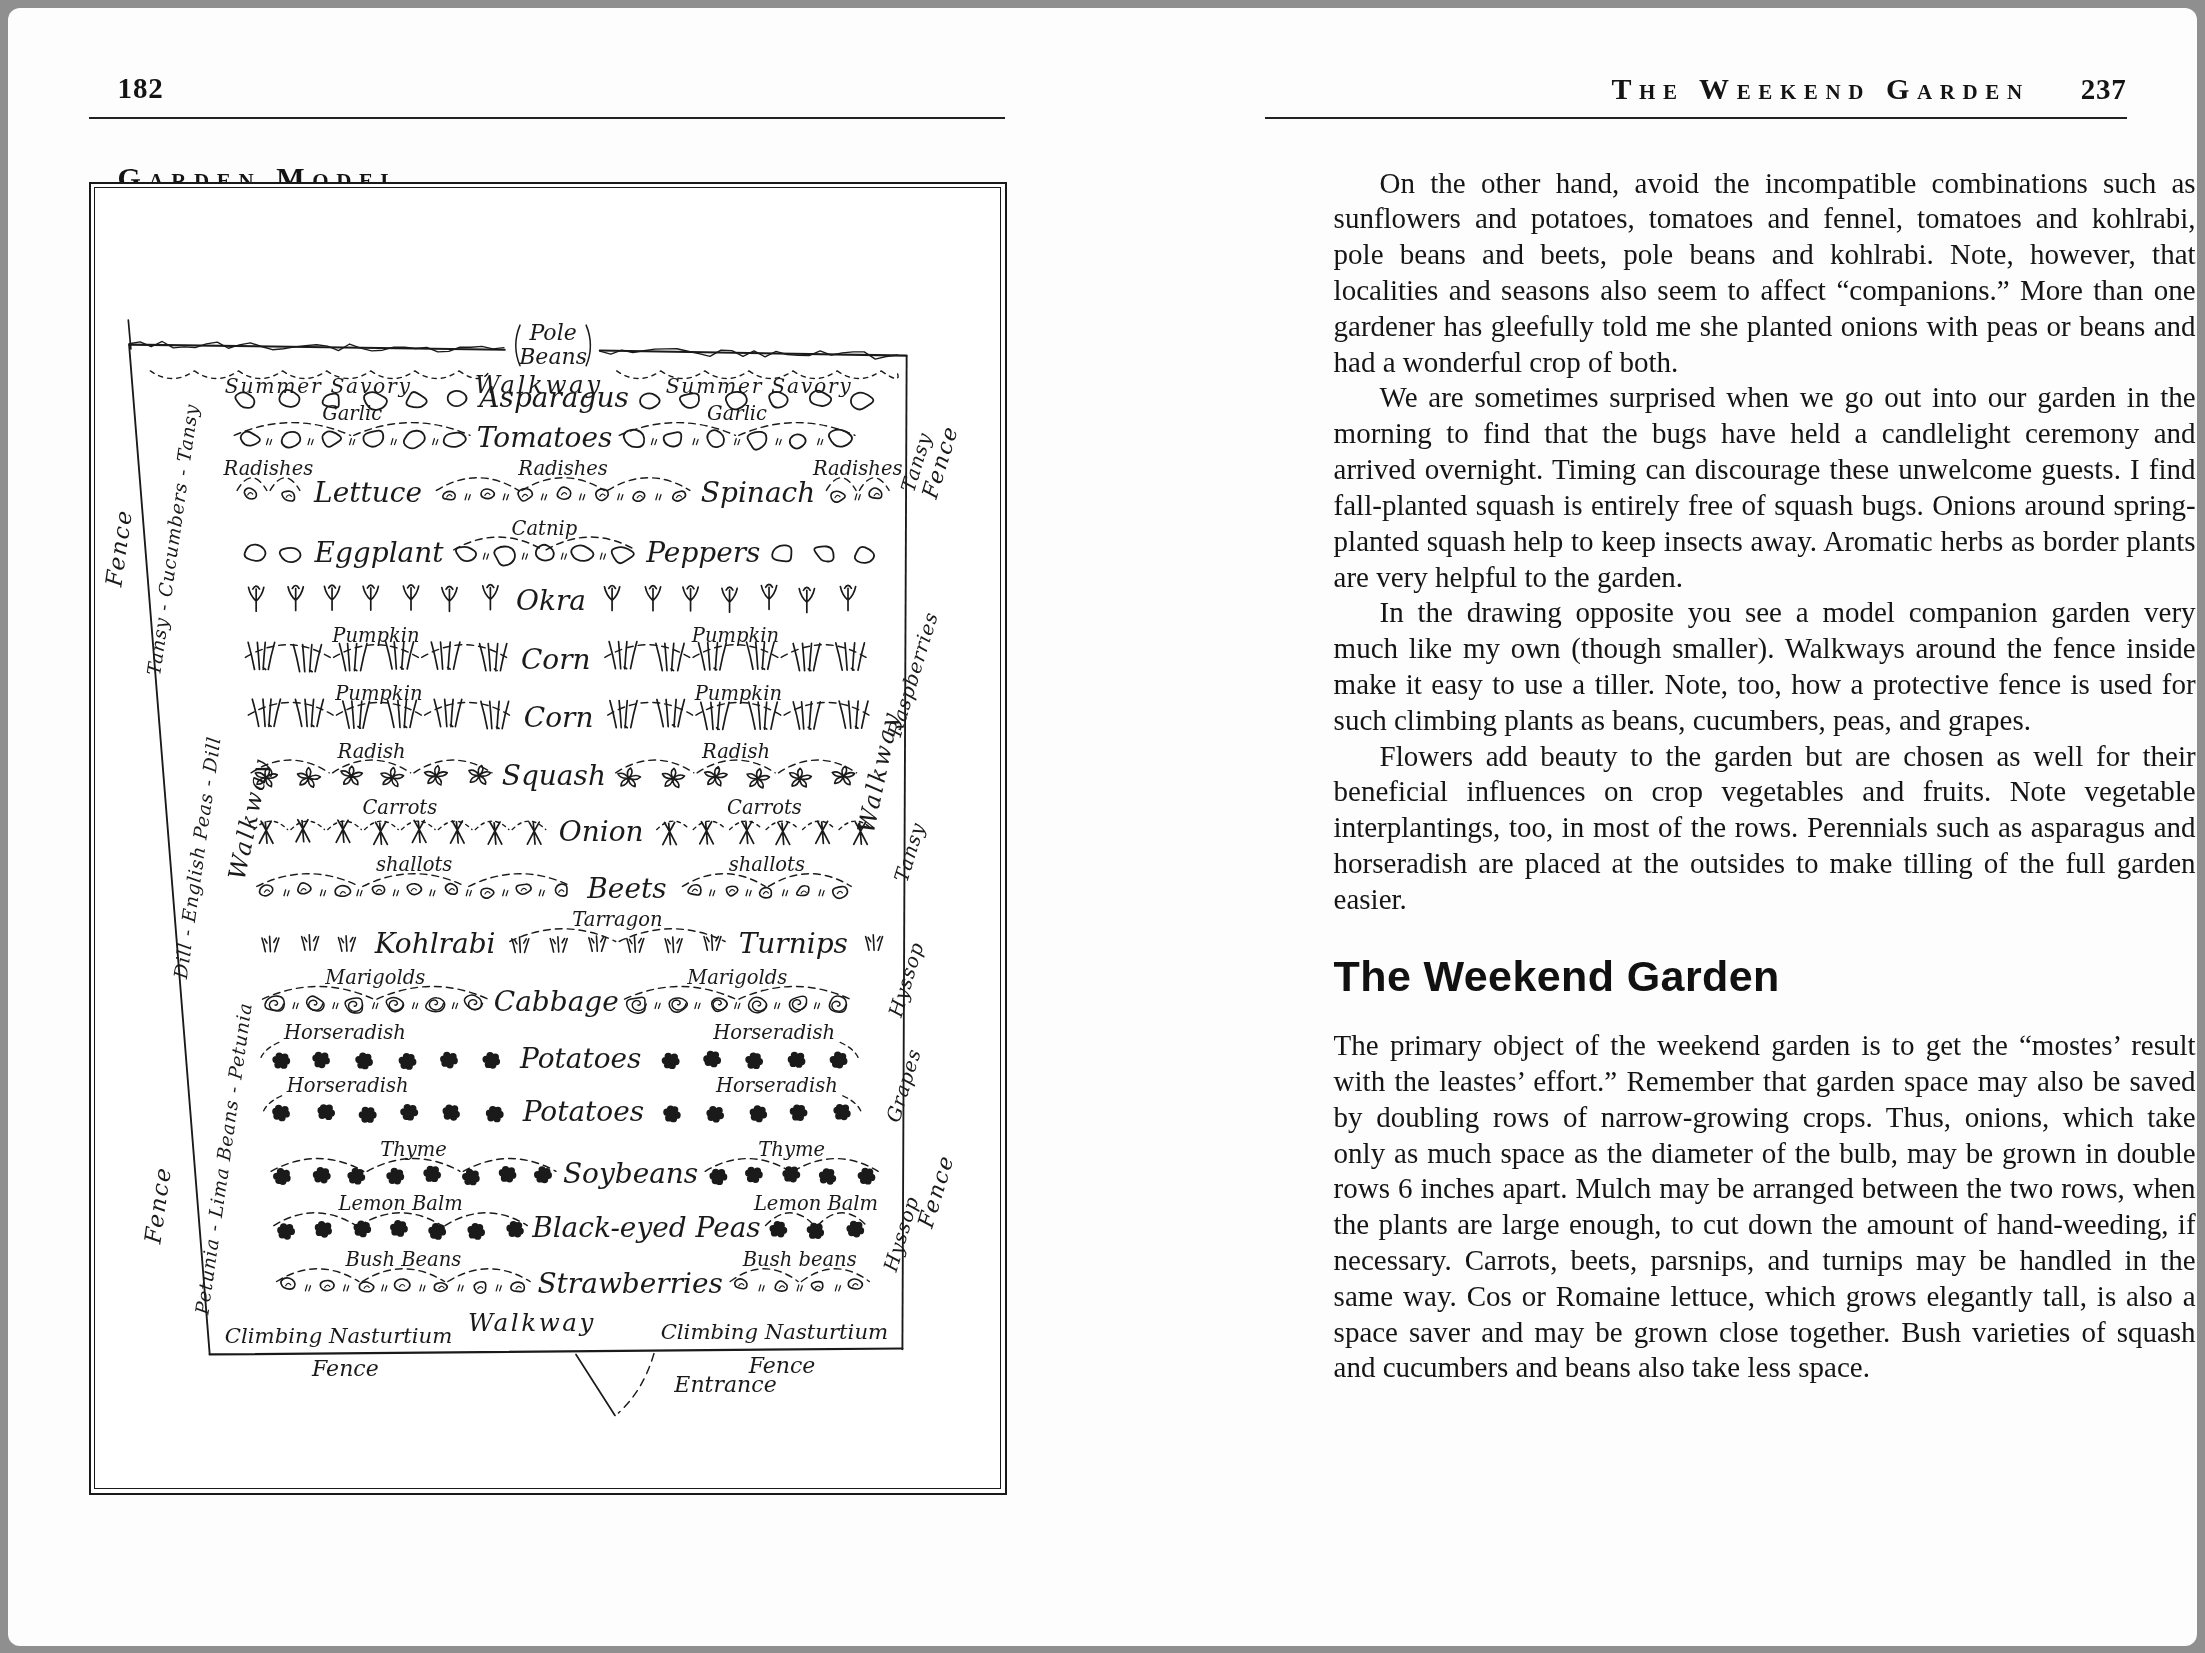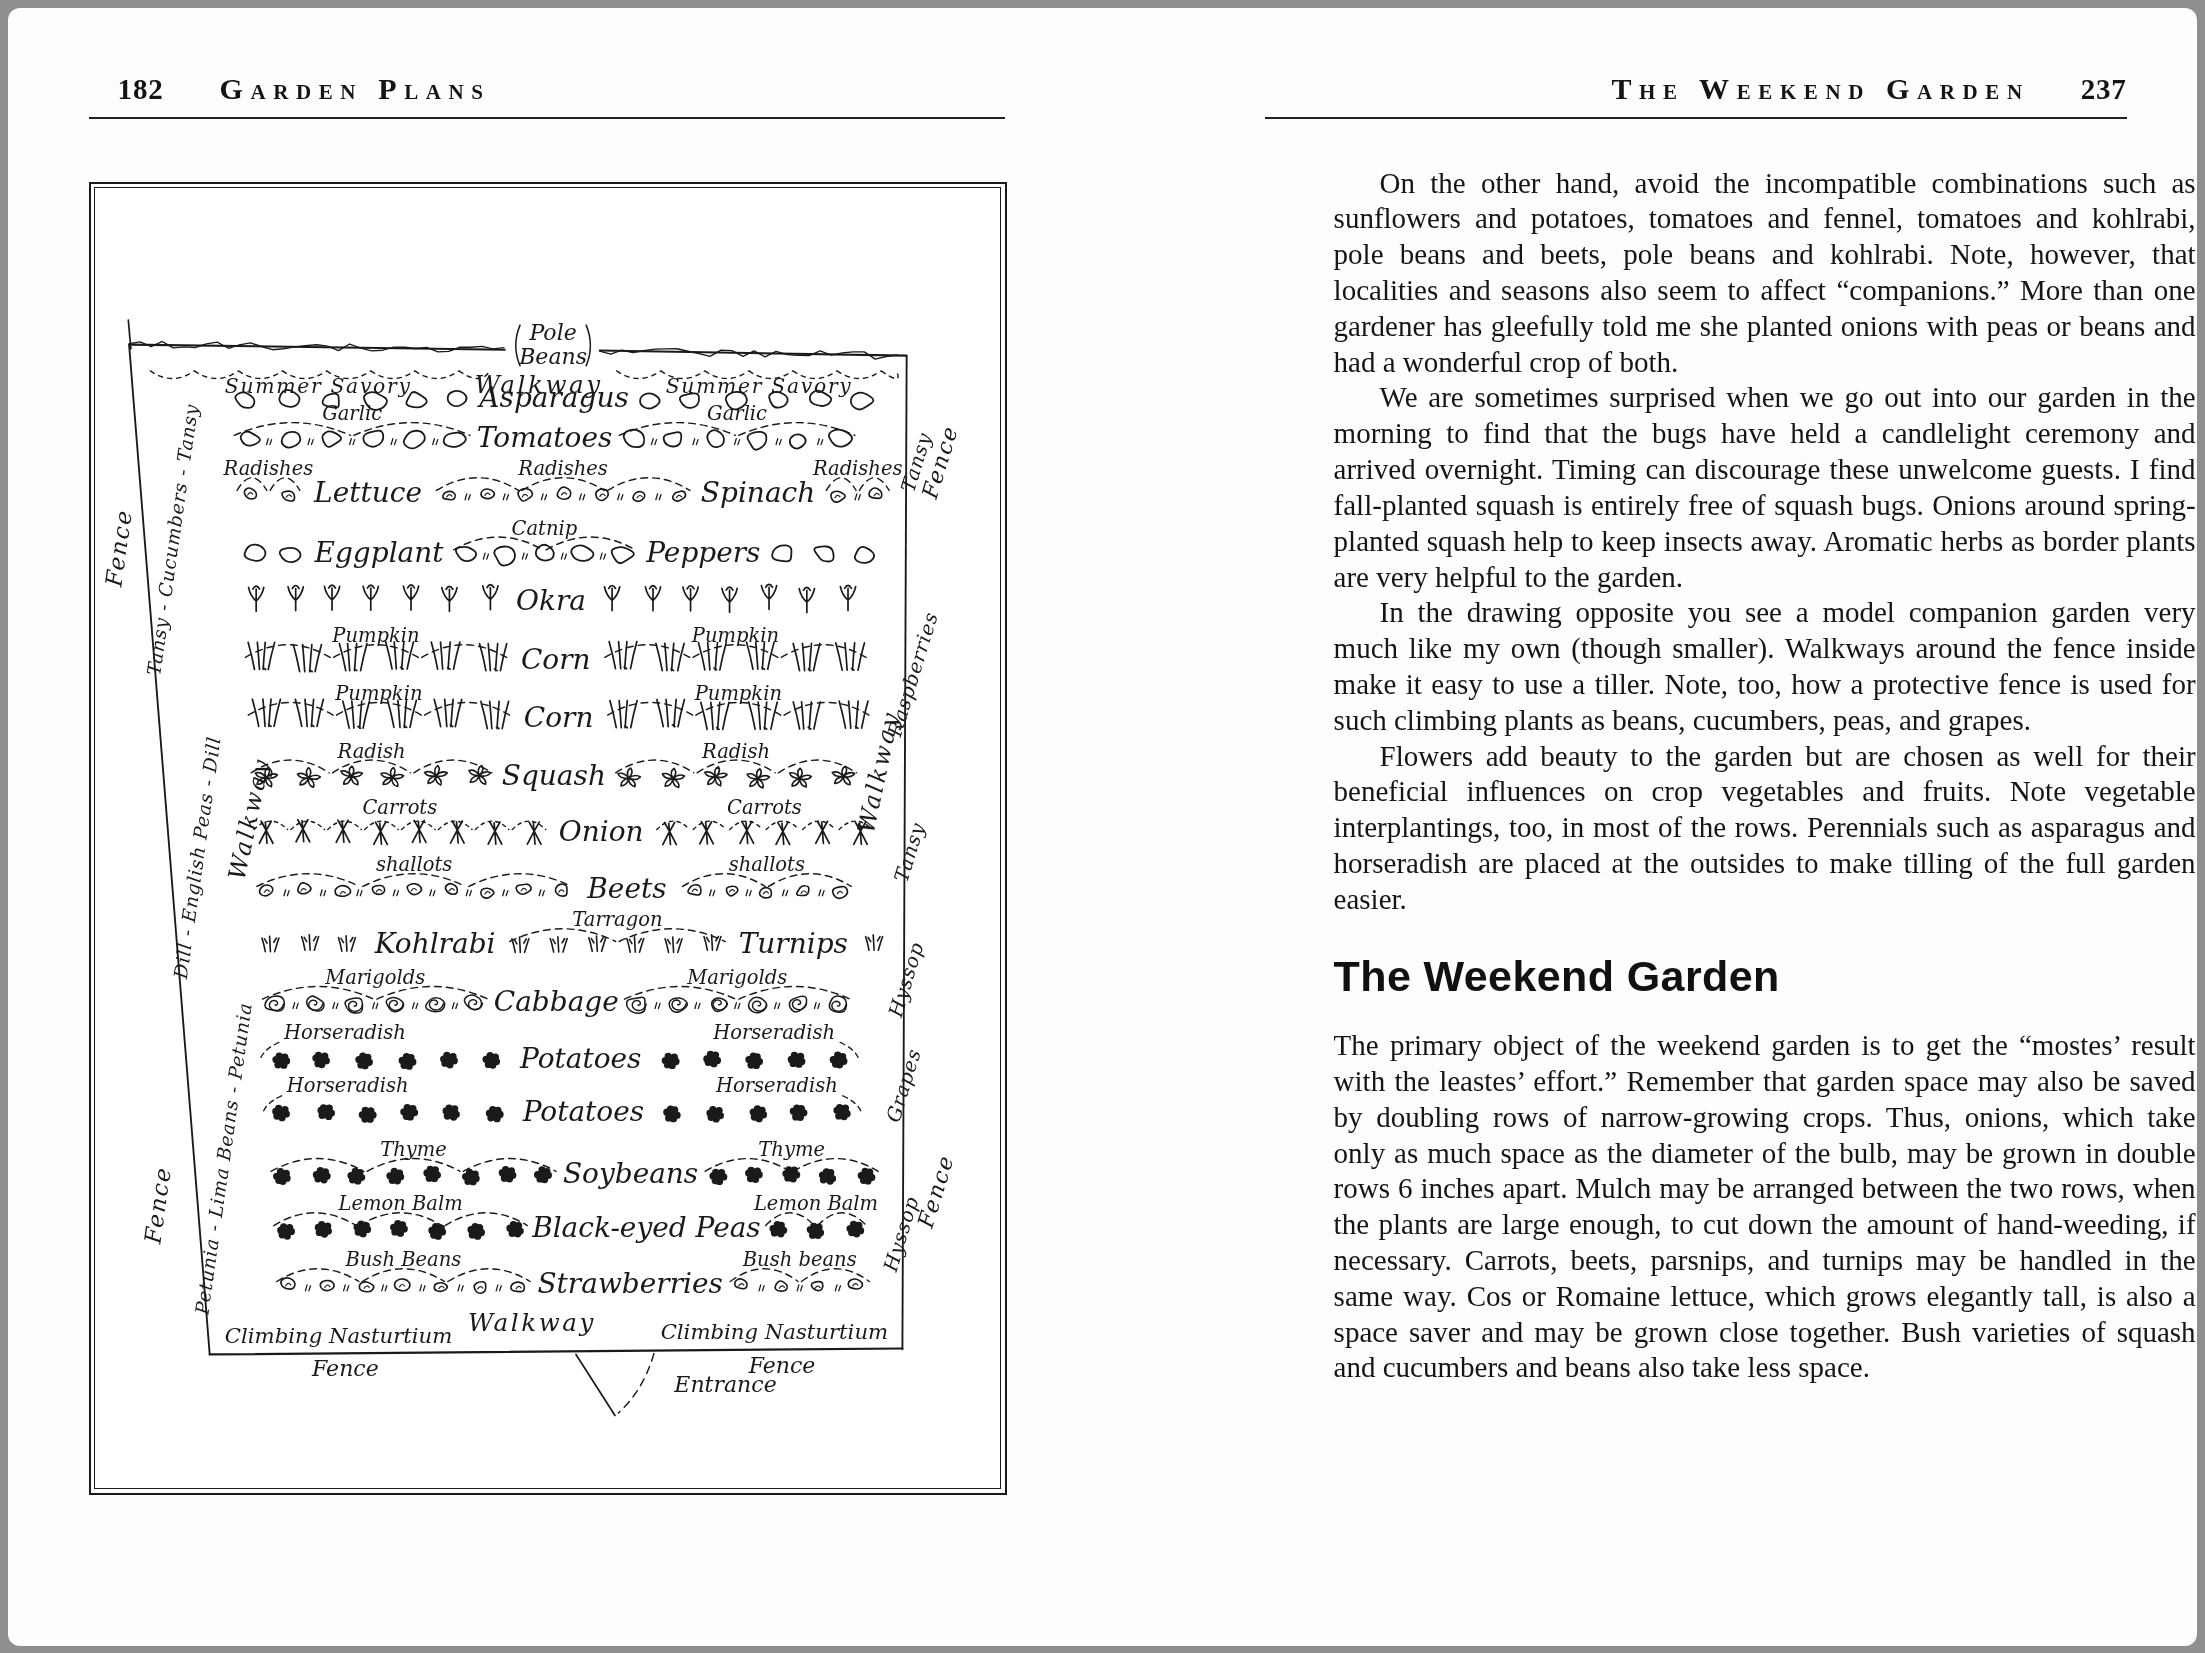--- a/index.html
+++ b/index.html
@@ -1,21 +1,21 @@
 <!DOCTYPE html>
 <html style="font-size:13.6px"><head>
 <meta charset="utf-8">
 <style>
   html,body{margin:0;padding:0;}
   body{width:2205px;height:1654px;background:#8f8f8f;font-family:"Liberation Serif",serif;color:#141414;position:relative;}
   .sheet{position:absolute;inset:0;margin:7.6px;background:#fdfdfd;border-radius:12px;overflow:hidden;}
 
   
   .head{position:absolute;top:64px;display:flex;align-items:baseline;}
-  .head-left{left:110px;gap:56px;}
+  .head-left{left:110px;gap:56px;flex-direction:column;}
   .head-right{left:1257px;width:862px;justify-content:flex-end;gap:51px;}
   .pagenum{font-size:29px;font-weight:700;letter-spacing:0.8px;}
   .runhead{font-variant:small-caps;font-size:30px;font-weight:600;letter-spacing:7.6px;}
   .rule{position:absolute;height:2.1px;background:#222;top:109px;}
   .rule-left{left:81px;width:916px;}
   .rule-right{left:1257px;width:862px;}
 
   
   .garden-figure{position:absolute;left:81px;top:174px;width:914px;height:1309px;margin:0;border:2.1px solid #191919;background:#fff;}
   .figure-inner{position:absolute;inset:3.4px;border:1.3px solid #191919;pointer-events:none;}
@@ -28,21 +28,21 @@
   .text-col p.noindent{text-indent:0;}
   .text-col h2{font-family:"Liberation Sans",sans-serif;font-size:43px;font-weight:700;margin:32px 0 25.4px;text-indent:0;text-align:left;letter-spacing:0.4px;color:#111;}
 </style>
 </head>
 <body>
 
 <div class="sheet">
 
   <header class="head head-left">
     <span class="pagenum">182</span>
-    <span class="runhead">Garden Plans</span>
+    <span class="runhead">Garden Model</span>
   </header>
   <div class="rule rule-left"></div>
 
   <header class="head head-right">
     <span class="runhead">The Weekend Garden</span>
     <span class="pagenum">237</span>
   </header>
   <div class="rule rule-right"></div>
 
   <figure class="garden-figure">

